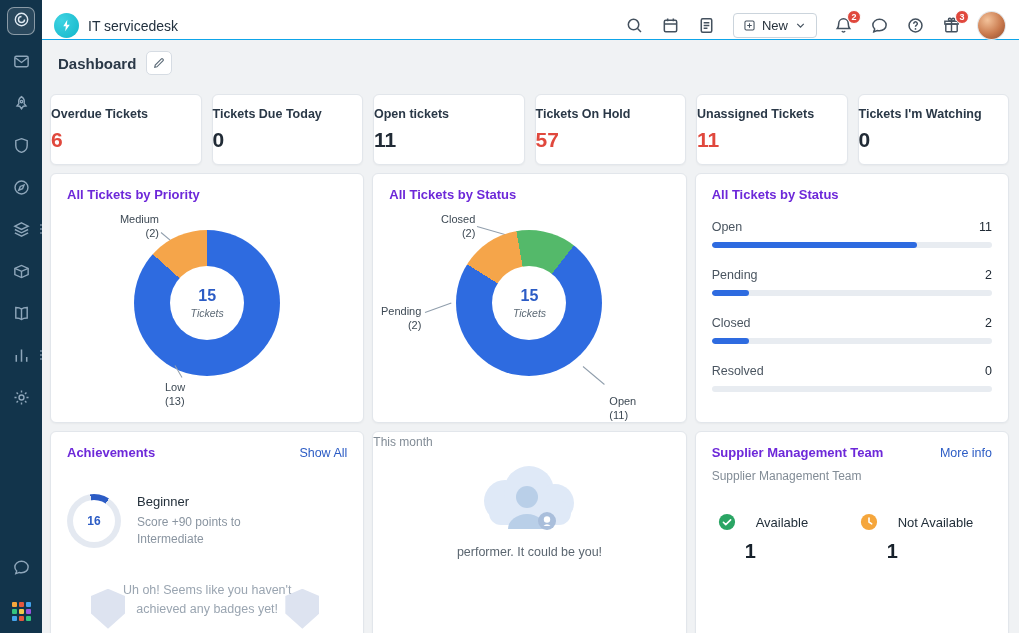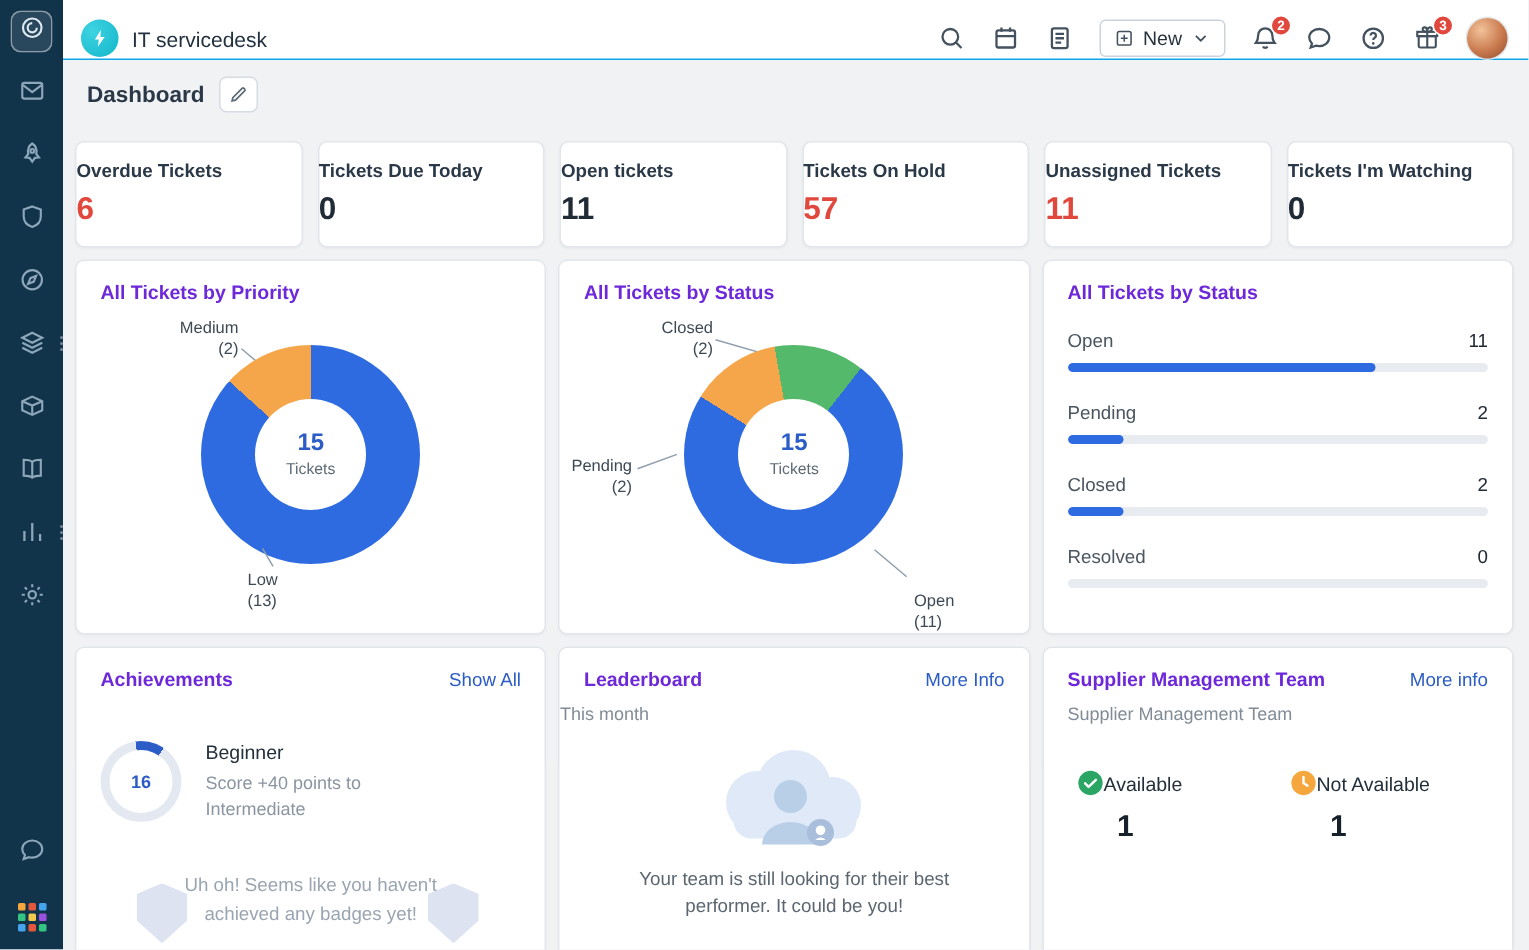--- a/index.html
+++ b/index.html
@@ -106,21 +106,21 @@
   .chart-area { position:relative; height:206px; }
   .donut {
     width:146px; height:146px; border-radius:50%;
     position:absolute; left:50%; top:22px; transform:translateX(-50%);
   }
   .donut-hole {
     position:absolute; inset:36px; background:#fff; border-radius:50%;
     display:flex; flex-direction:column; align-items:center; justify-content:center;
   }
   .donut-val { font-size:16px; font-weight:700; color:#2c5cc5; }
-  .donut-cap { font-size:10.5px; color:#5d6a76; margin-top:2px; }
+  .donut-cap { font-size:10.5px; color:#5d6a76; margin-top:2px;font-style:italic; }
   .slice-label { position:absolute; font-size:11px; color:#3d4954; line-height:1.3; }
   .slice-label .cnt { display:block; }
   .lline { position:absolute; height:1px; background:#909eac; transform-origin:left center; }
 
   
   .bars { padding:12px 16px 0; }
   .bar-row { margin-bottom:20px; }
   .bar-top { display:flex; justify-content:space-between; align-items:baseline; }
   .bar-label { font-size:12.5px; color:#4a5560; }
   .bar-val { font-size:12.5px; color:#212b36; }
@@ -152,21 +152,21 @@
   .shield.l { left:40px; } .shield.r { right:44px; }
   .ach-empty { text-align:center; padding-top:14px; font-size:12.5px; color:#9aa5b1; line-height:1.5; }
 
   
   .lb-illus { display:flex; justify-content:center; margin-top:12px; }
   .lb-empty { text-align:center; font-size:12.5px; color:#5b6670; line-height:1.45; margin-top:8px; }
 
   
   .sup-stats { display:flex; margin-top:30px; padding-left:22px; }
   .sup-stat:first-child { width:142px; }
-  .sup-head { display:flex; align-items:center; gap:0; }
+  .sup-head { display:flex; align-items:center; gap:20px; }
   .sup-head svg { width:18px; height:18px; flex-shrink:0; }
   .sup-label { font-size:13px; font-weight:500; color:#222f3a; }
   .sup-value { font-size:20px; font-weight:700; color:#17212b; margin:9px 0 0 27px; }
 </style>
 </head>
 <body>
 
 <nav class="sidebar">
   <div class="side-item active">
     <span><svg viewBox="0 0 20 20" fill="none" stroke="currentColor" stroke-width="1.5">
@@ -481,56 +481,51 @@
           <span class="panel-title">Achievements</span>
           <span class="panel-link">Show All</span>
         </div>
         <div class="ach-top">
           <div class="ring">
             <div class="ring-hole">16</div>
           </div>
           <div>
             <div class="ach-level">Beginner</div>
             <div class="ach-score">
-              <div>Score +40 points to</div>
+              <div>Score +90 points to</div>
               <div>Intermediate</div>
             </div>
           </div>
         </div>
         <div class="ach-badges">
           <div class="shield l"></div>
           <div class="ach-empty">
             <div>Uh oh! Seems like you haven't</div>
             <div>achieved any badges yet!</div>
           </div>
           <div class="shield r"></div>
         </div>
       </div>
 
       <div class="card panel">
-        <div class="panel-head">
-          <span class="panel-title">Leaderboard</span>
-          <span class="panel-link">More Info</span>
-        </div>
         <div class="panel-sub" style="padding:0 0;">This month</div>
         <div class="lb-illus">
           <svg width="132" height="74" viewBox="0 0 132 74">
             <circle cx="42" cy="40" r="21" fill="#dfe9f7"></circle>
             <circle cx="66" cy="30" r="25" fill="#dfe9f7"></circle>
             <circle cx="92" cy="42" r="19" fill="#dfe9f7"></circle>
             <rect x="26" y="40" width="82" height="24" rx="12" fill="#dfe9f7"></rect>
             <circle cx="64" cy="36" r="11" fill="#b9cfe8"></circle>
             <path d="M45 68 a19 15 0 0 1 38 0 z" fill="#b9cfe8"></path>
             <circle cx="84" cy="60" r="9" fill="#a9bedb"></circle>
             <circle cx="84" cy="58.5" r="3.2" fill="#ffffff"></circle>
             <path d="M80.5 65 a4.5 4.5 0 0 1 7 0 z" fill="#ffffff"></path>
           </svg>
         </div>
         <div class="lb-empty">
-          <div>Your team is still looking for their best</div>
           <div>performer. It could be you!</div>
         </div>
       </div>
 
       <div class="card panel">
         <div class="panel-head">
           <span class="panel-title">Supplier Management Team</span>
           <span class="panel-link">More info</span>
         </div>
         <div class="panel-sub" style="padding:0 16px;">Supplier Management Team</div>

